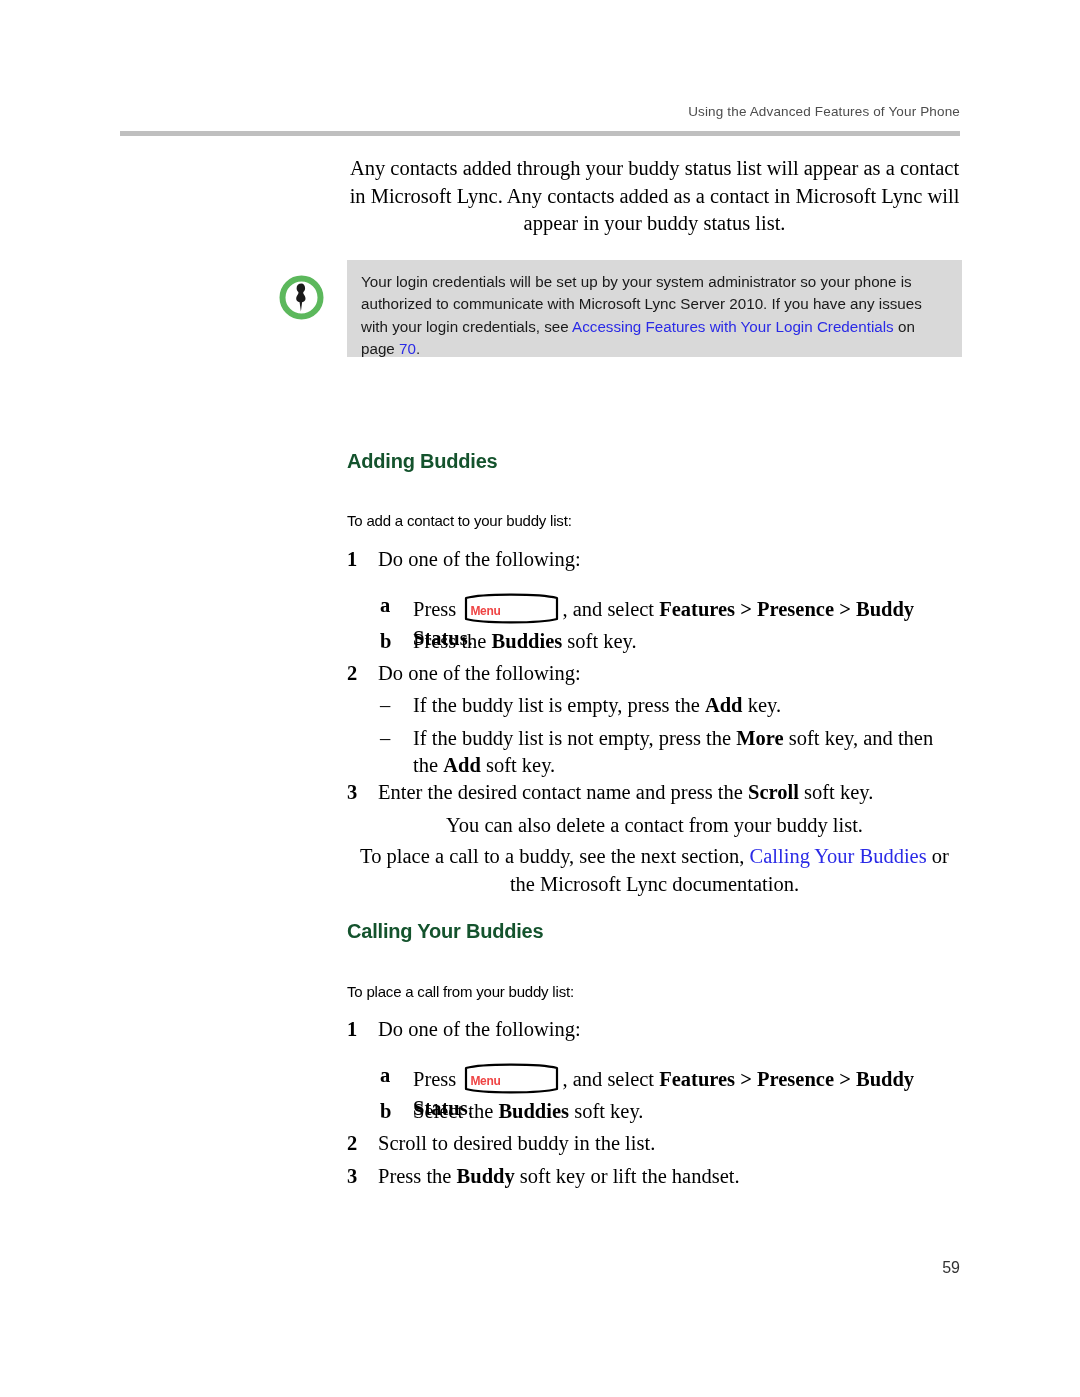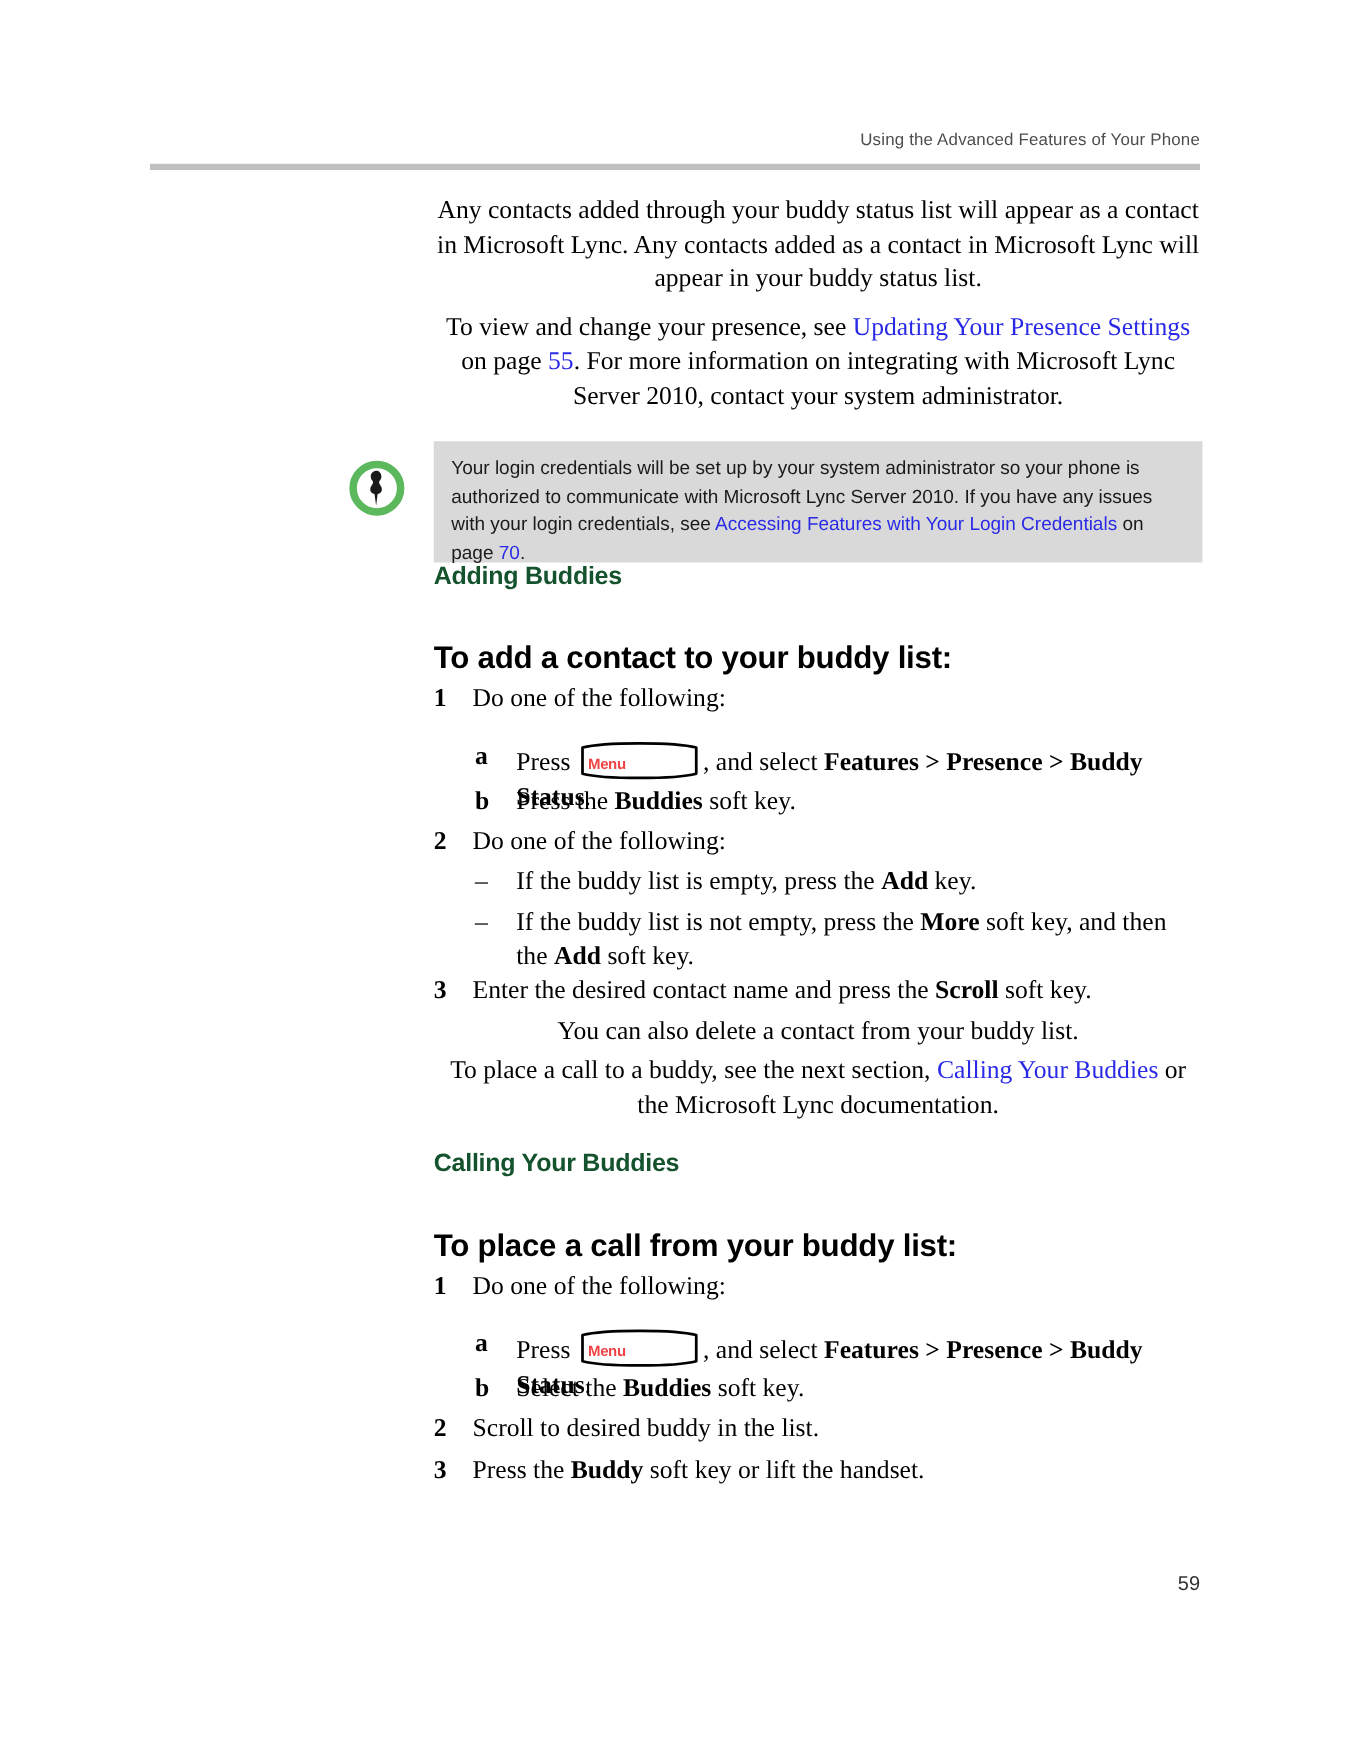--- a/index.html
+++ b/index.html
@@ -100,22 +100,22 @@
     font-family: "Liberation Sans", sans-serif;
     font-size: 20px;
     font-weight: bold;
     color: #14532d;
     letter-spacing: -0.2px;
   }
   h3.subsection {
     margin: 0;
     position: absolute;
     font-family: "Liberation Sans", sans-serif;
-    font-size: 25px;
-    font-weight: bold;
+    font-size: 15px;
+    font-weight: normal;
     color: #000000;
     letter-spacing: -0.2px;
   }
 
   
   .step {
     position: absolute;
     font-size: 20.5px;
     line-height: 27px;
   }
@@ -207,21 +207,20 @@
 
 <div class="page">
 
   <div class="header-text">Using the Advanced Features of Your Phone</div>
   <div class="header-rule"></div>
 
   <div class="content">
 
     <p class="body">Any contacts added through your buddy status list will appear as a contact in Microsoft Lync. Any contacts added as a contact in Microsoft Lync will appear in your buddy status list.</p>
 
-    <p class="body"><span>To view and change your presence, see </span><span class="link">Updating Your Presence Settings</span><span> on page </span><span class="link">55</span><span>. For more information on integrating with Microsoft Lync Server 2010, contact your system administrator.</span></p>
 
     <div class="note">
       <div class="note-icon">
         <svg width="47" height="47" viewBox="0 0 47 47">
           <circle cx="23.5" cy="23.5" r="19" fill="none" stroke="#5cb85c" stroke-width="6"></circle>
           <path d="M23.5 9.5 C20.4 9.5 18.6 11.6 18.6 14.2 C18.6 16.0 19.5 17.1 20.1 17.8
                    C20.7 18.5 20.5 19.6 19.8 20.6 C18.9 21.9 18.2 23.3 18.2 24.8
                    C18.2 26.6 19.6 27.9 21.6 28.2 L22.9 37.5 L24.1 28.2
                    C26.1 27.9 27.5 26.6 27.5 24.8 C27.5 23.3 26.8 21.9 25.9 20.6
                    C25.2 19.6 25.0 18.5 25.6 17.8 C26.2 17.1 27.1 16.0 27.1 14.2

